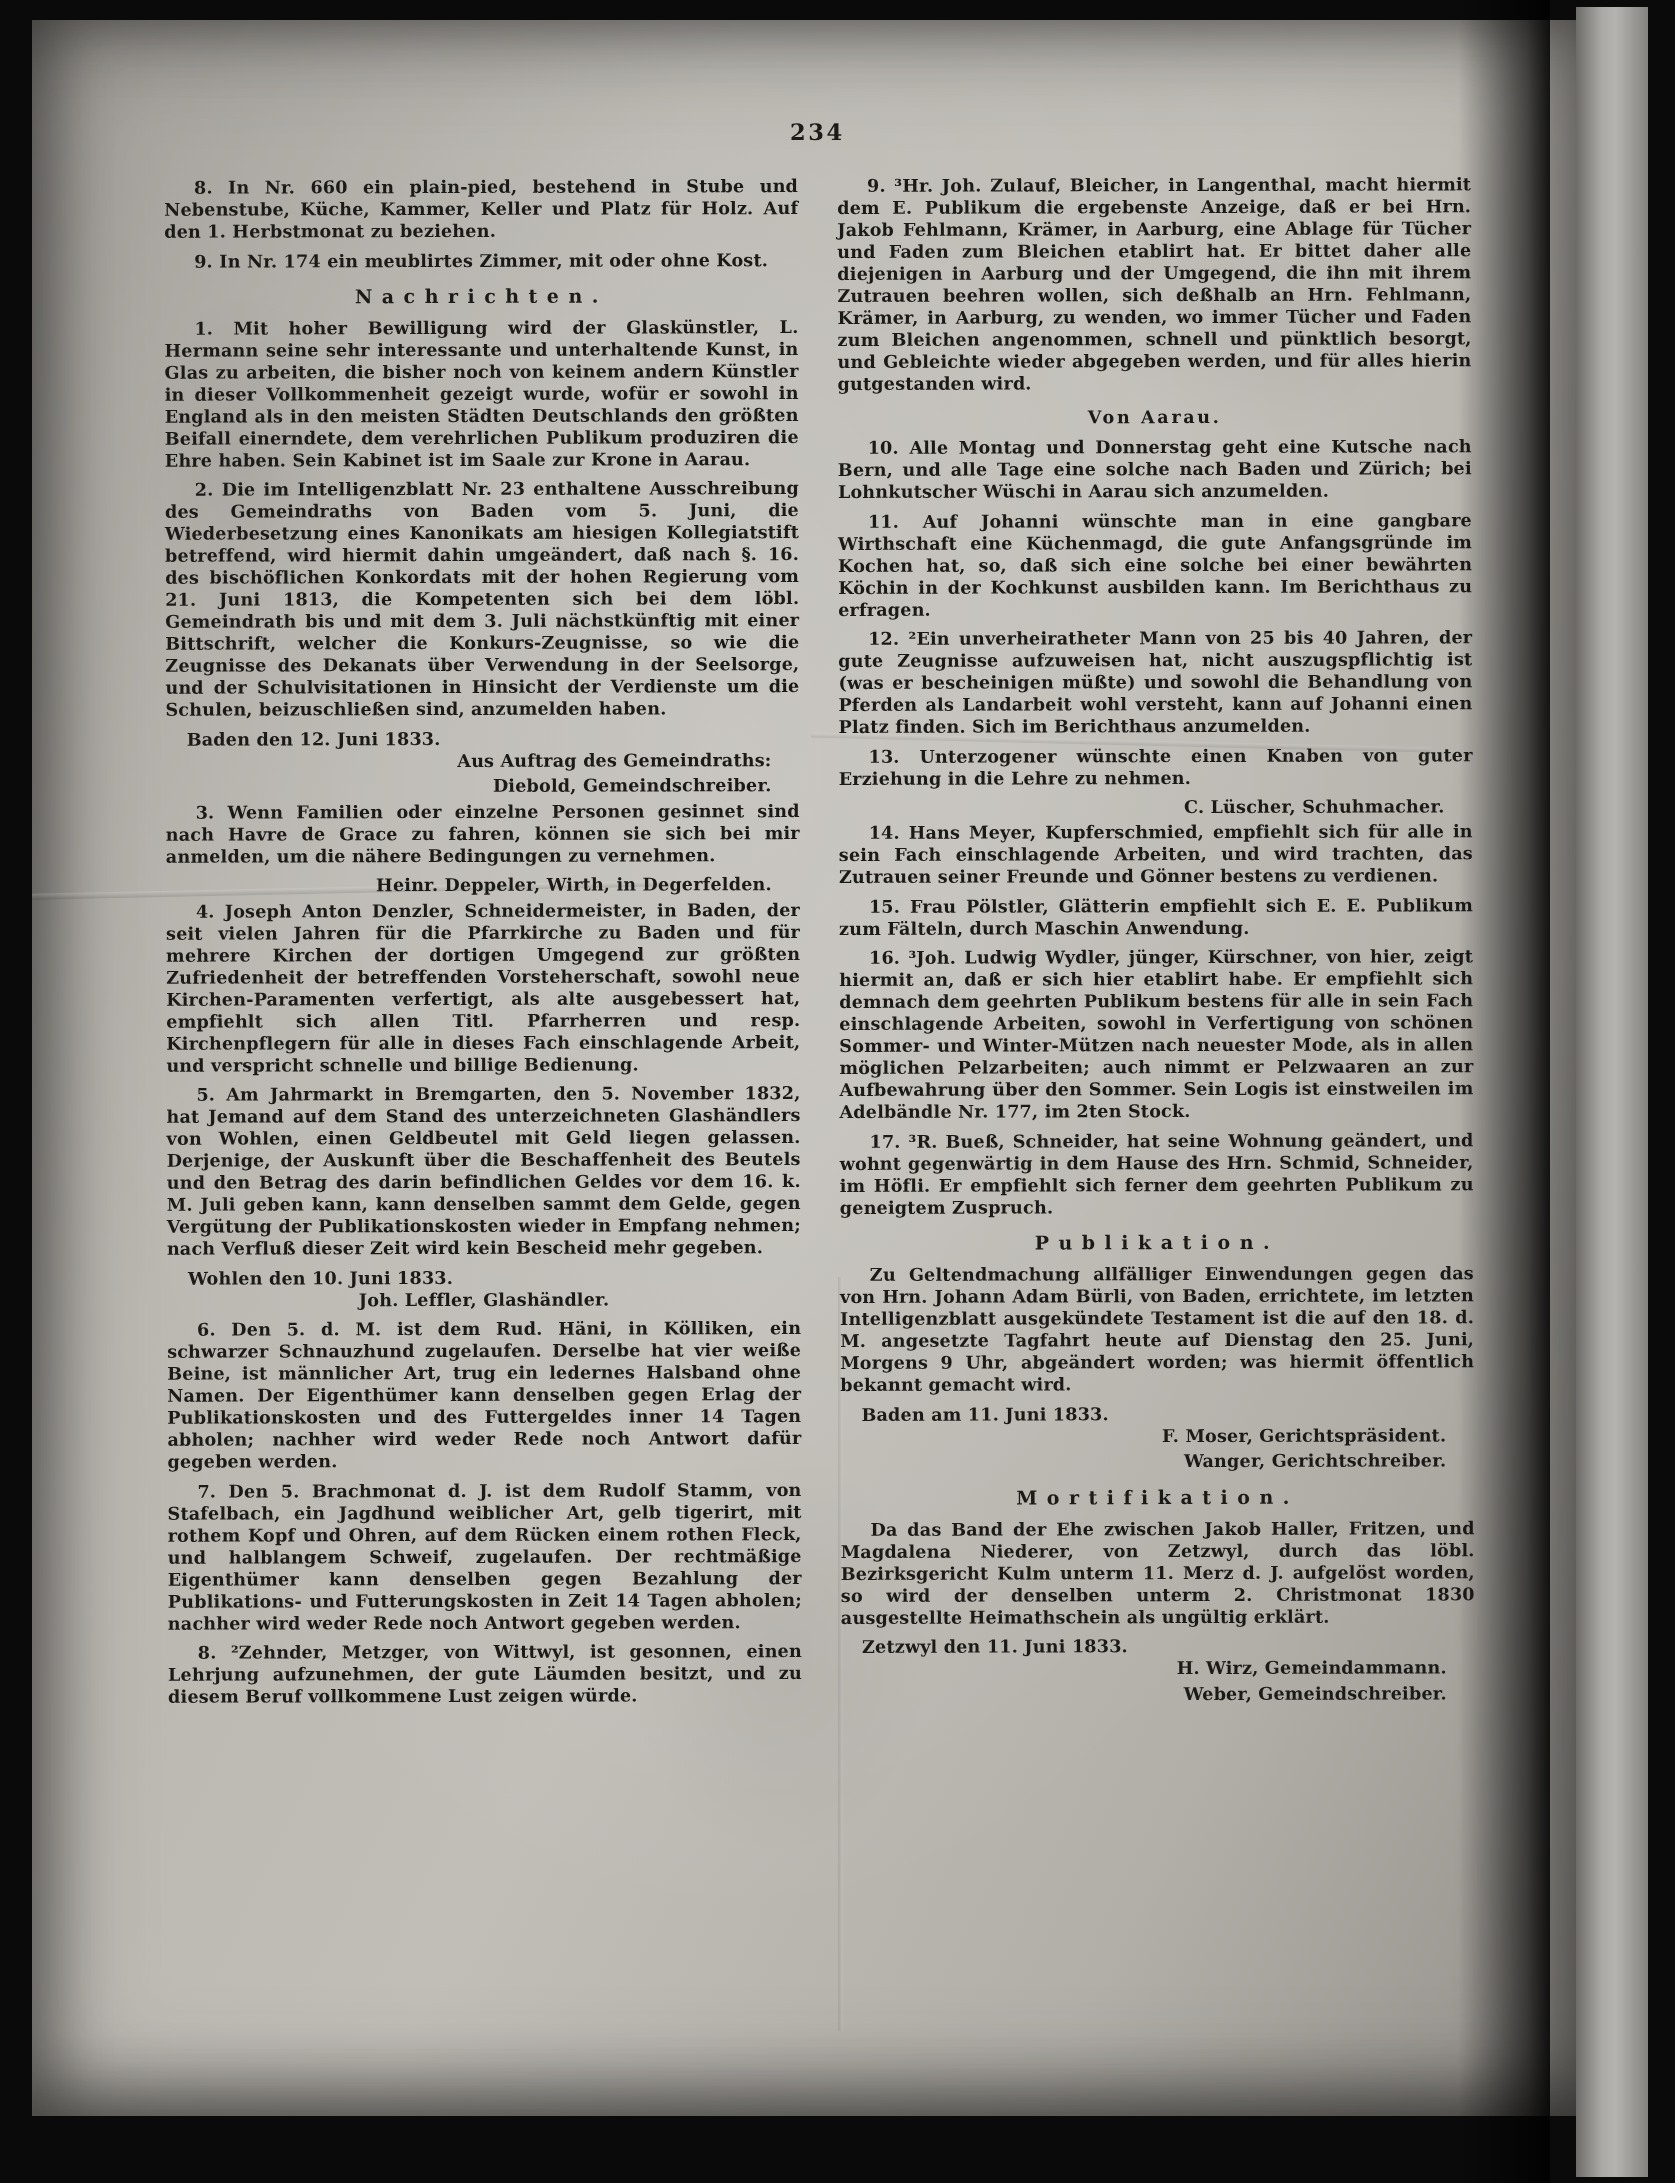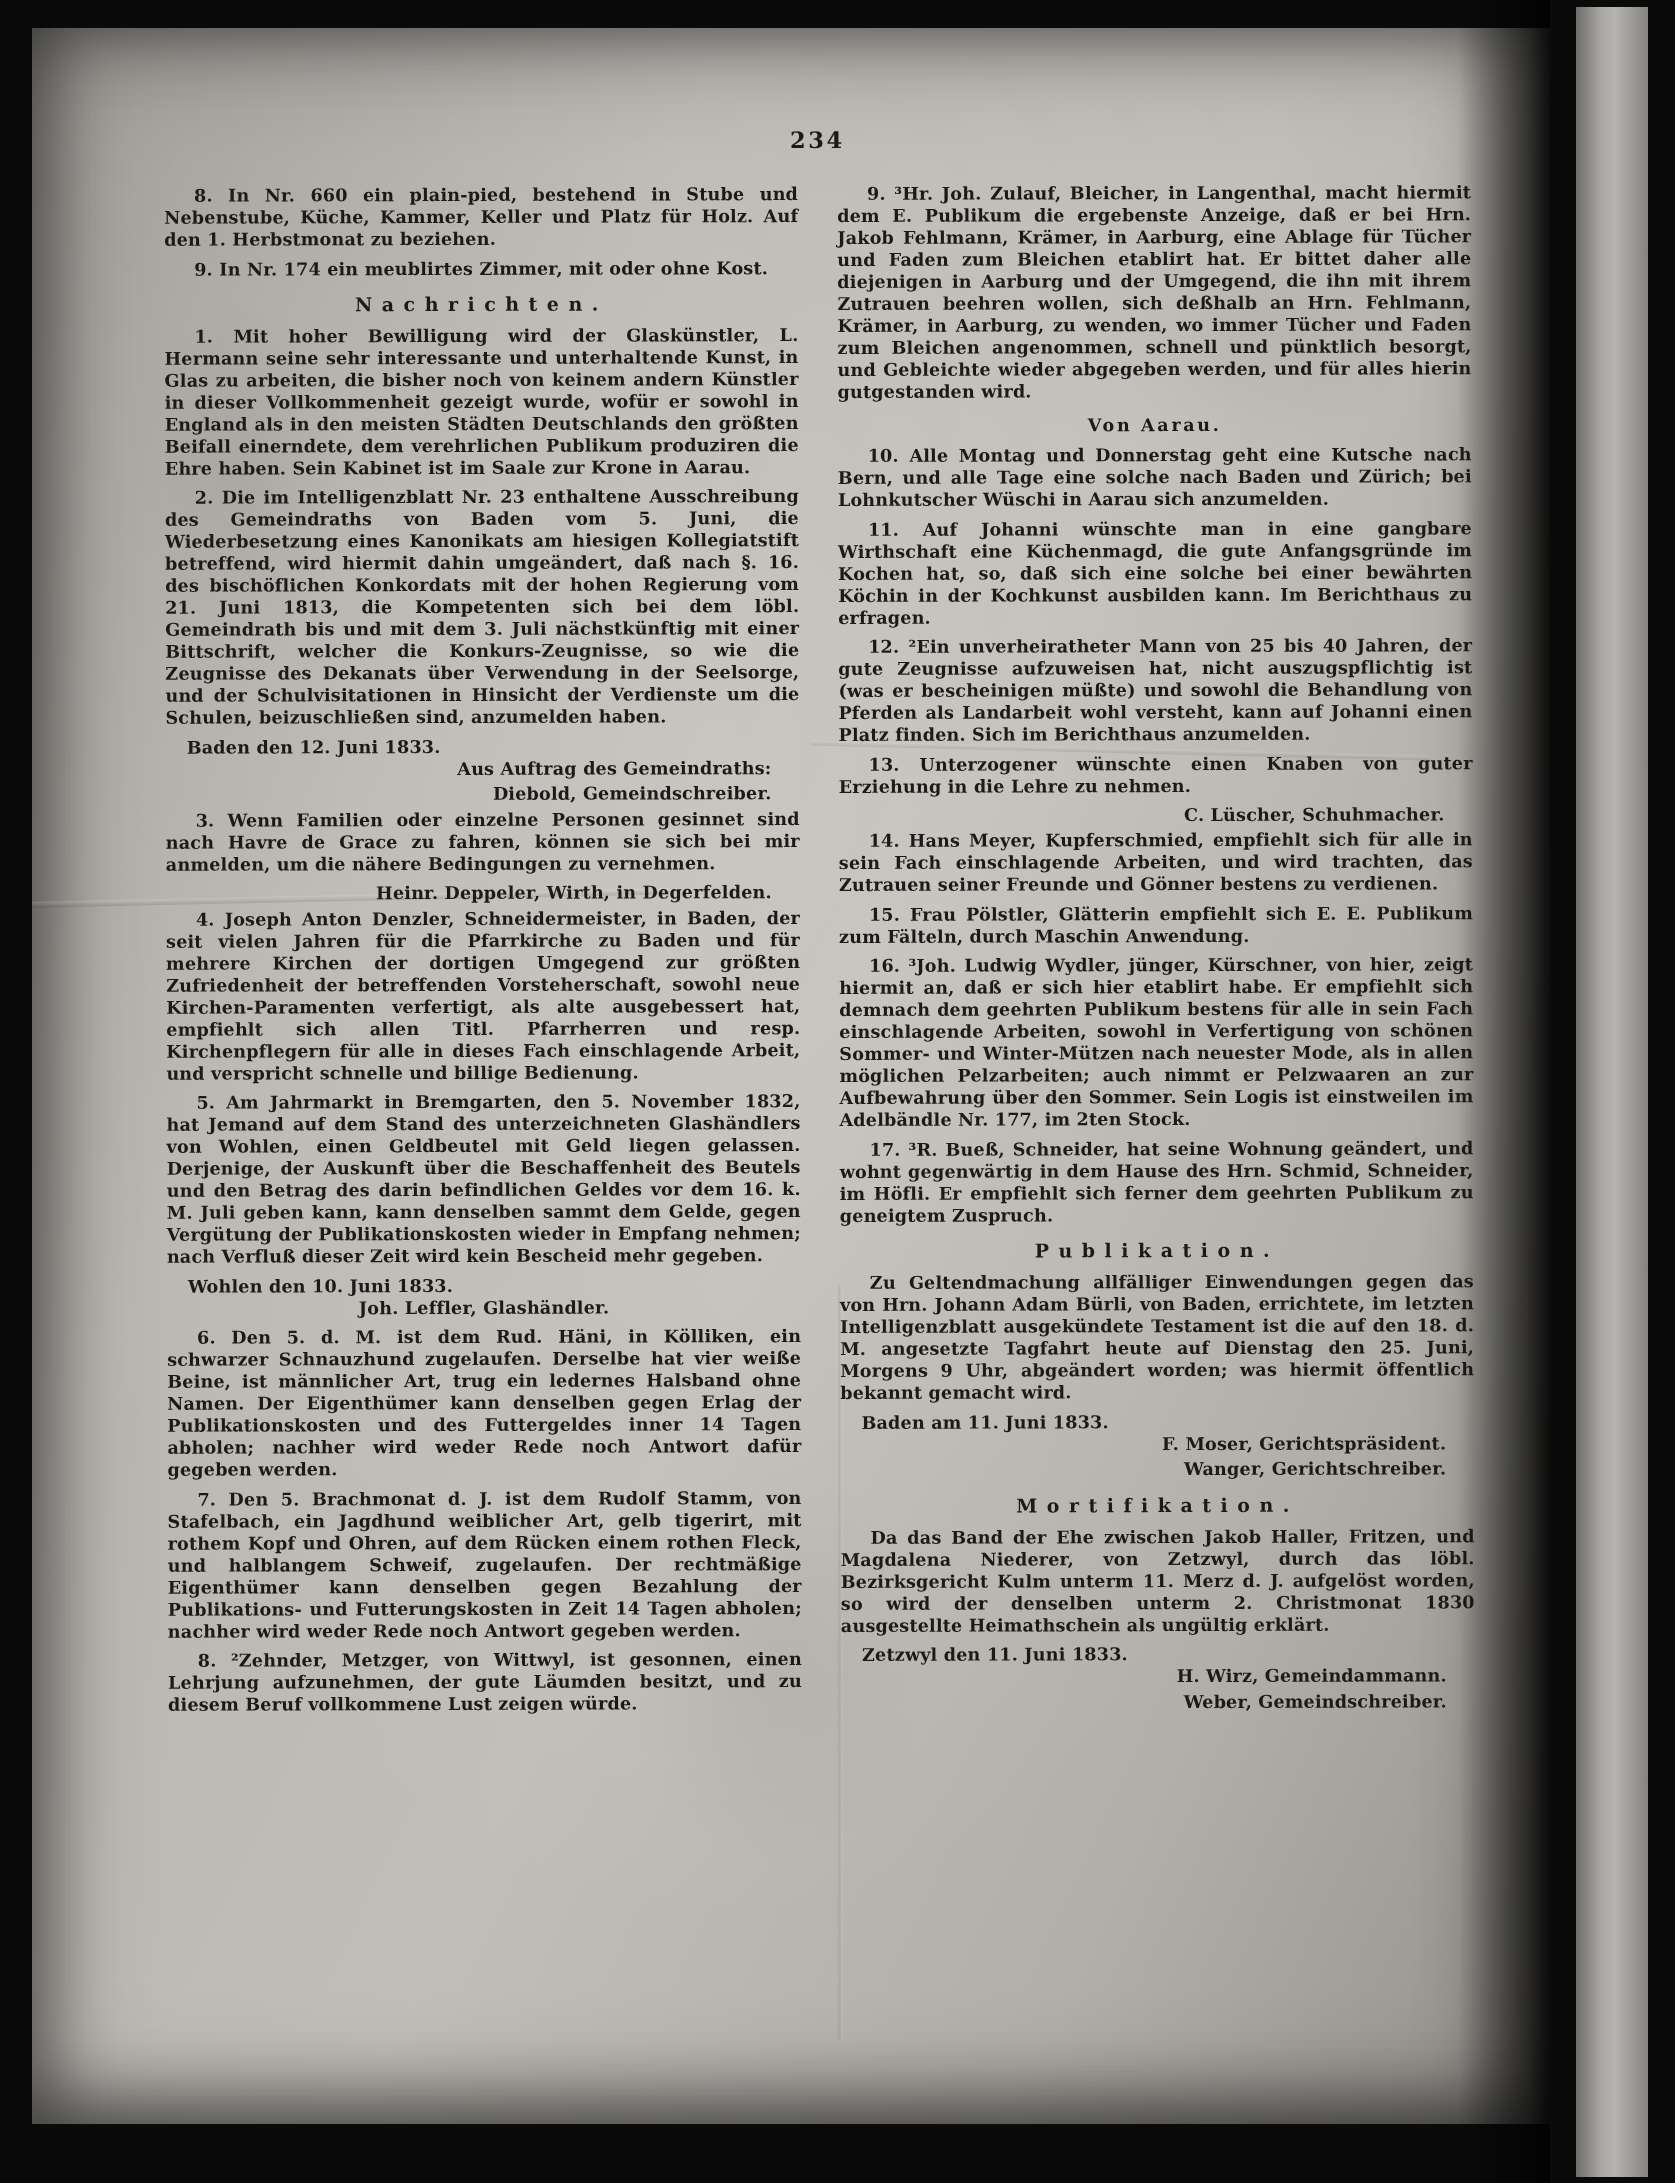--- a/index.html
+++ b/index.html
@@ -1,23 +1,23 @@
 <!DOCTYPE html>
 <html style="font-size:13.4px"><head>
 <meta charset="utf-8">
 <style>
   html,body{margin:0;padding:0;background:#000;}
   .scan{position:relative;width:1676px;height:2183px;background:#0a0a0a;overflow:hidden;
         font-family:"DejaVu Serif","Liberation Serif",serif;}
-  .paper{position:absolute;left:32px;top:28px;width:1518px;height:2096px;overflow:hidden;
+  .paper{position:absolute;left:32px;top:20px;width:1518px;height:2096px;overflow:hidden;
          background:
            radial-gradient(ellipse at 45% 35%, rgba(255,255,255,0.16), rgba(0,0,0,0) 62%),
            linear-gradient(115deg,#a19e99 0%,#bab7b1 28%,#c1beb8 52%,#b2afa9 78%,#94918c 100%);
          box-shadow: inset 0 0 117px rgba(0,0,0,0.38), inset -59px 0 75px rgba(0,0,0,0.28),
-                     inset 0 -34px 59px rgba(0,0,0,0.22), inset 34px 0 50px rgba(0,0,0,0.18);}
+                     inset 0 -34px 59px rgba(0,0,0,0.22), inset 34px 0 50px rgba(0,0,0,0.18); padding-left: 40px;}
   .content{position:absolute;left:134px;top:99px;width:1307px;color:#1c1a17;
            transform:rotate(-0.15deg);}
   .page-number{text-align:center;font-size:22.6px;font-weight:bold;letter-spacing:2.5px;margin:0 0 30px 0;}
   .columns{display:flex;gap:39px;}
   .col{width:634px;font-size:17.6px;line-height:22px;font-weight:bold;
        text-align:justify;letter-spacing:0.01em;}
   .para{margin:0 0 7.5px 0;text-indent:1.7em;}
   .date-line{margin:0;text-indent:1.2em;text-align:left;}
   .sig{margin:0 0 3.4px 0;text-align:right;padding-right:1.6em;text-indent:0;}
   .sig-center{margin:0 0 7.5px 0;text-align:center;text-indent:0;}

